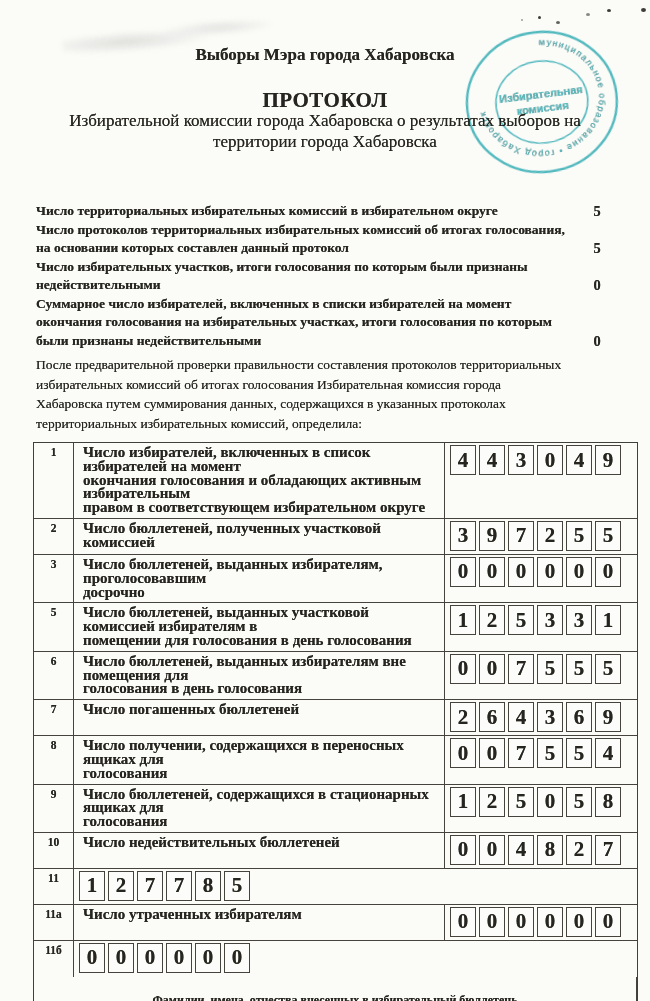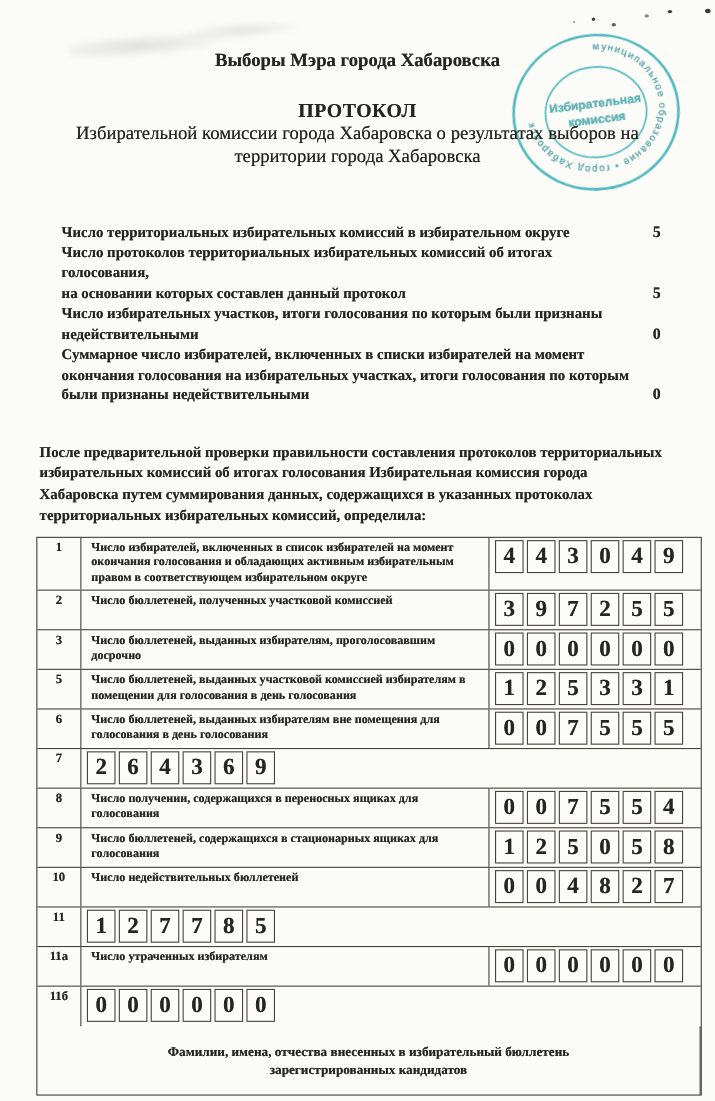--- a/index.html
+++ b/index.html
@@ -19,58 +19,58 @@
     background:
       radial-gradient(ellipse 60% 40% at 30% 50%, rgba(120,120,118,.22), rgba(120,120,118,0) 70%),
       radial-gradient(ellipse 40% 30% at 75% 30%, rgba(120,120,118,.18), rgba(120,120,118,0) 70%);
     filter:blur(2px); transform:rotate(-4deg);
   }
   .speck { position:absolute; background:#3d3c38; border-radius:50%; filter:blur(.4px); }
 
   
   .title-block { padding-top:44px; text-align:center; }
   .title-line { font-size:17px; font-weight:700; line-height:21px; }
-  .protocol-heading { margin-top:25px; font-size:18px; font-weight:700; line-height:21px; letter-spacing:.5px; }
+  .protocol-heading { margin-top:25px; font-size:21px; font-weight:700; line-height:21px; letter-spacing:.5px; }
   .protocol-subheading { font-size:17px; font-weight:400; line-height:20.5px; white-space:pre-line; }
 
   
   .stamp {
     position:absolute; left:458px; top:24px; width:168px; height:158px;
     color:#3bb3bc; opacity:.88;
     mix-blend-mode:multiply;
     transform:rotate(-7deg);
     filter:blur(.3px);
     pointer-events:none;
   }
   .stamp svg { width:100%; height:100%; }
   .stamp text { fill:currentColor; font-family:"Liberation Sans","DejaVu Sans",sans-serif; }
 
   
-  .summary { margin:50px 36px 0 56px; }
+  .summary { margin:50px 36px 0 36px; }
   .summary-item { display:flex; align-items:flex-end; }
   .summary-item-text { flex:1; font-size:13.5px; font-weight:600; line-height:18.5px; white-space:pre-line; }
   .summary-item-value { width:34px; text-align:center; font-size:14.5px; font-weight:700; line-height:18.5px; }
 
   
-  .preamble { margin:32px 36px 0 36px; font-size:13.5px; font-weight:700; line-height:19.5px; white-space:pre-line; }
+  .preamble { margin:5px 36px 0 36px; font-size:13.5px; font-weight:400; line-height:19.5px; white-space:pre-line; }
 
   
   .results-table { margin:9px 10px 0 33px; width:605px; border:1.8px solid #413f39; box-sizing:border-box; }
   .t-row { display:flex; border-bottom:1.5px solid #45433c; min-height:36px; box-sizing:border-box; }
   .t-row:last-child { border-bottom:none; }
   .row-num {
     width:40px; flex:0 0 40px; box-sizing:border-box;
     border-right:1.5px solid #45433c;
     text-align:center; font-size:11.5px; font-weight:600; padding-top:3px;
   }
   .row-label {
     flex:1; box-sizing:border-box;
     border-right:1.5px solid #45433c;
     padding:3px 6px 3px 9px;
-    font-size:11px; font-weight:600; line-height:13.8px; white-space:pre-line;
+    font-size:15px; font-weight:600; line-height:13.8px; white-space:pre-line;
   }
   .row-digits {
     flex:0 0 192px; width:192px; box-sizing:border-box;
     display:flex; gap:3px; align-items:flex-start; padding:2px 0 2px 5px;
   }
   .digit-cell {
     width:26px; height:30px; box-sizing:border-box;
     border:1.6px solid #45433c;
     display:flex; align-items:center; justify-content:center;
     font-size:21px; font-weight:600; background:rgba(255,255,255,.35);
@@ -222,20 +222,21 @@
             <div class="digit-cell">0</div>
             <div class="digit-cell">7</div>
             <div class="digit-cell">5</div>
             <div class="digit-cell">5</div>
             <div class="digit-cell">5</div>
           </div>
   </div>
 
   <div class="t-row">
     <div class="row-num">7</div>
+    <div class="row-label">Число погашенных бюллетеней</div>
     <div class="row-digits">
             <div class="digit-cell">2</div>
             <div class="digit-cell">6</div>
             <div class="digit-cell">4</div>
             <div class="digit-cell">3</div>
             <div class="digit-cell">6</div>
             <div class="digit-cell">9</div>
           </div>
   </div>
 

